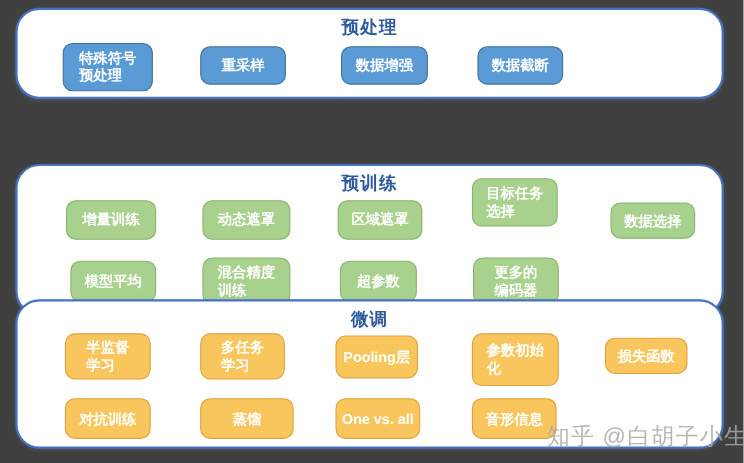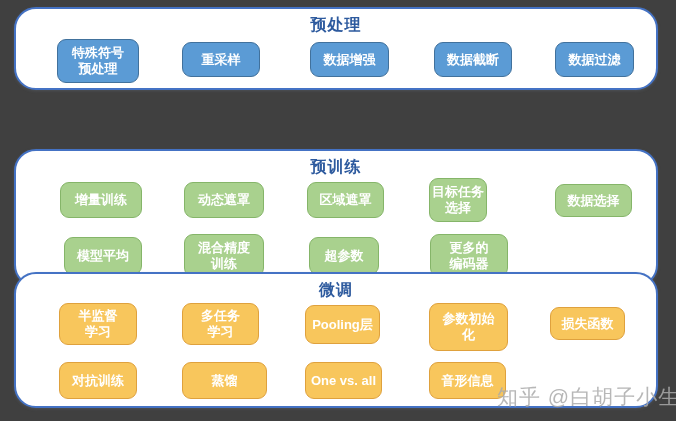--- a/index.html
+++ b/index.html
@@ -20,21 +20,21 @@
   #section-finetune{top:272px;height:136px;}
   .section-title{
     position:absolute;top:6px;left:0;width:100%;
     text-align:center;font-size:16px;font-weight:bold;color:#2D5A9E;
     letter-spacing:1px;
   }
   .box{
     position:absolute;border-radius:9px;box-sizing:border-box;
     display:flex;align-items:center;justify-content:center;
     color:#ffffff;font-weight:bold;font-size:13px;line-height:1.2;
-    text-align:center;white-space:pre-line;padding:2px;
+    text-align:left;white-space:pre-line;padding:2px;
   }
   .blue  {background:#5B9BD5;border:1.5px solid #41719C;}
   .green {background:#A9D18E;border:1.5px solid #85B569;}
   .yellow{background:#F8C65C;border:1.5px solid #DFA13D;}
   .watermark{
     position:absolute;left:497px;top:383px;
     font-size:21px;color:rgba(170,170,170,0.85);
     white-space:nowrap;letter-spacing:1px;
   }
 </style>
@@ -43,29 +43,28 @@
 
 <div id="stage">
 
   <div class="section" id="section-preprocess">
     <div class="section-title">预处理</div>
     <div class="box blue" style="left:41px;top:30px;width:82px;height:44px">特殊符号
 预处理</div>
     <div class="box blue" style="left:166px;top:33px;width:78px;height:35px">重采样</div>
     <div class="box blue" style="left:294px;top:33px;width:79px;height:35px">数据增强</div>
     <div class="box blue" style="left:418px;top:33px;width:78px;height:35px">数据截断</div>
-    <div class="box blue" style="left:539px;top:33px;width:79px;height:35px">数据过滤</div>
   </div>
 
   <div class="section" id="section-pretrain">
     <div class="section-title">预训练</div>
     <div class="box green" style="left:44px;top:31px;width:82px;height:36px">增量训练</div>
     <div class="box green" style="left:168px;top:31px;width:80px;height:36px">动态遮罩</div>
     <div class="box green" style="left:291px;top:31px;width:77px;height:36px">区域遮罩</div>
-    <div class="box green" style="left:413px;top:27px;width:58px;height:44px">目标任务
+    <div class="box green" style="left:413px;top:11px;width:78px;height:44px">目标任务
 选择</div>
     <div class="box green" style="left:539px;top:33px;width:77px;height:33px">数据选择</div>
     <div class="box green" style="left:48px;top:86px;width:78px;height:38px">模型平均</div>
     <div class="box green" style="left:168px;top:83px;width:80px;height:43px">混合精度
 训练</div>
     <div class="box green" style="left:293px;top:86px;width:70px;height:38px">超参数</div>
     <div class="box green" style="left:414px;top:83px;width:78px;height:43px">更多的
 编码器</div>
   </div>
 

